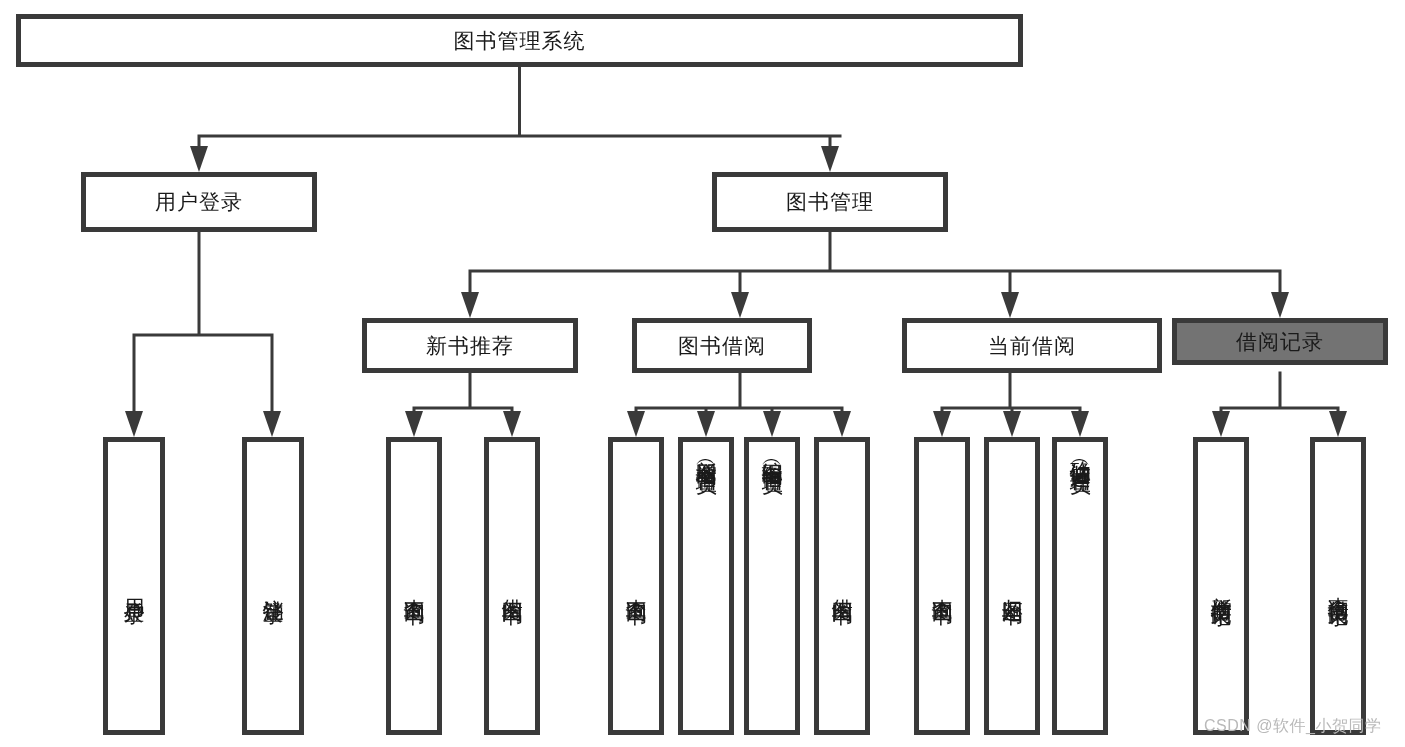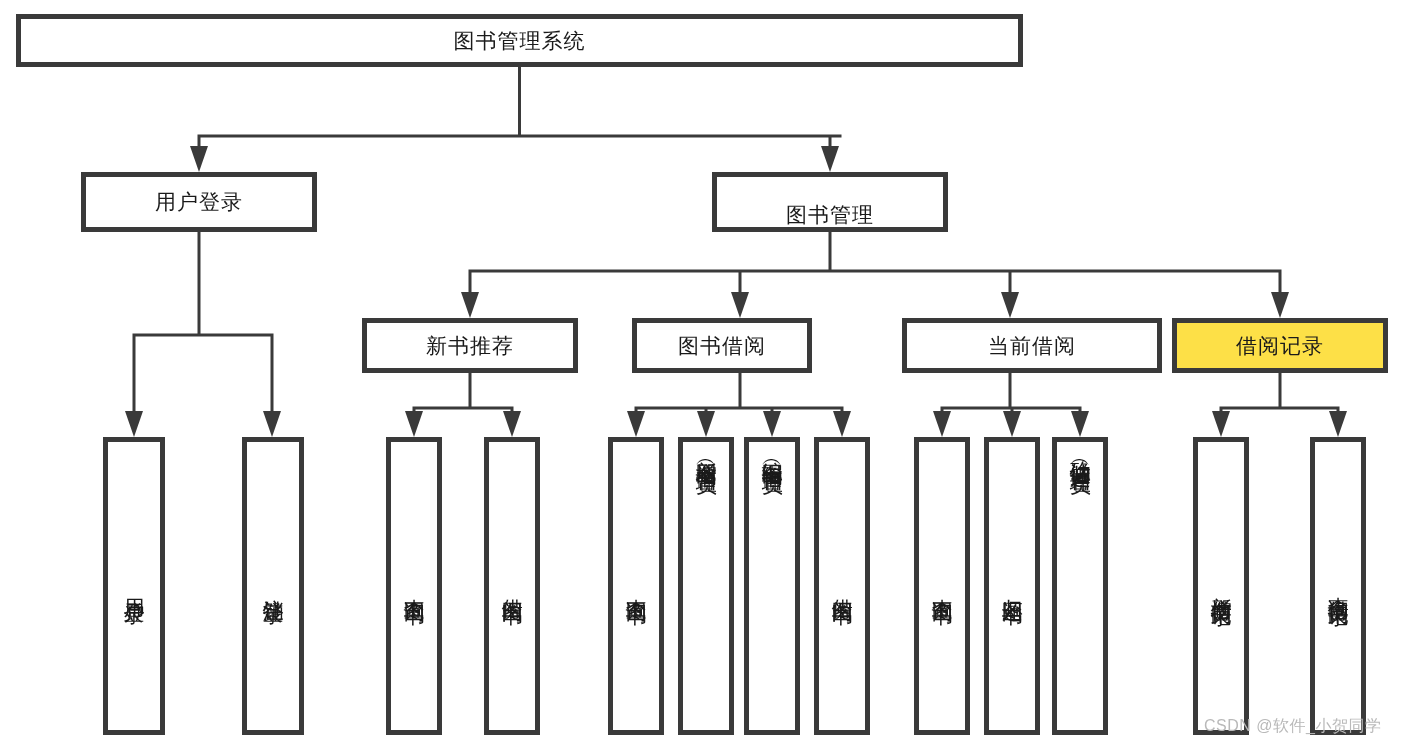--- a/index.html
+++ b/index.html
@@ -97,33 +97,33 @@
       <polygon points="1329,411 1347,411 1338,437" fill="#3a3a3a"></polygon>
     </svg>
 
   <div id="nodes-layer">
       <div class="node horiz" style="left: 16px; top: 14px; width: 1007px; height: 53px; border-color: rgb(58, 58, 58); background: rgb(255, 255, 255); color: rgb(26, 26, 26);">
         <span>图书管理系统</span>
       </div>
       <div class="node horiz" style="left: 81px; top: 172px; width: 236px; height: 60px; border-color: rgb(58, 58, 58); background: rgb(255, 255, 255); color: rgb(26, 26, 26);">
         <span>用户登录</span>
       </div>
-      <div class="node horiz" style="left: 712px; top: 172px; width: 236px; height: 60px; border-color: rgb(58, 58, 58); background: rgb(255, 255, 255); color: rgb(26, 26, 26); align-items: flex-end;">
+      <div class="node horiz" style="left: 712px; top: 172px; width: 236px; height: 60px; border-color: rgb(58, 58, 58); background: rgb(255, 255, 255); color: rgb(26, 26, 26);">
         <span>图书管理</span>
       </div>
       <div class="node horiz" style="left: 362px; top: 318px; width: 216px; height: 55px; border-color: rgb(58, 58, 58); background: rgb(255, 255, 255); color: rgb(26, 26, 26); text-align: right;">
         <span>新书推荐</span>
       </div>
       <div class="node horiz" style="left: 632px; top: 318px; width: 180px; height: 55px; border-color: rgb(58, 58, 58); background: rgb(255, 255, 255); color: rgb(26, 26, 26);">
         <span>图书借阅</span>
       </div>
       <div class="node horiz" style="left: 902px; top: 318px; width: 260px; height: 55px; border-color: rgb(58, 58, 58); background: rgb(255, 255, 255); color: rgb(26, 26, 26);">
         <span>当前借阅</span>
       </div>
-      <div class="node horiz" style="left: 1172px; top: 318px; width: 216px; height: 55px; border-color: rgb(58, 58, 58); background: #fde047; color: rgb(26, 26, 26);">
+      <div class="node horiz" style="left: 1172px; top: 318px; width: 216px; height: 47px; border-color: rgb(58, 58, 58); background: #737373; color: rgb(26, 26, 26);">
         <span>借阅记录</span>
       </div>
       <div class="node vert" style="left: 103px; top: 437px; width: 62px; height: 298px; border-color: rgb(58, 58, 58); background: rgb(255, 255, 255); color: rgb(26, 26, 26);">
         <span>用户登录</span>
       </div>
       <div class="node vert" style="left: 242px; top: 437px; width: 62px; height: 298px; border-color: rgb(58, 58, 58); background: rgb(255, 255, 255); color: rgb(26, 26, 26);">
         <span>注销登录</span>
       </div>
       <div class="node vert" style="left: 386px; top: 437px; width: 56px; height: 298px; border-color: rgb(58, 58, 58); background: rgb(255, 255, 255); color: rgb(26, 26, 26);">
         <span>查询图书</span>

